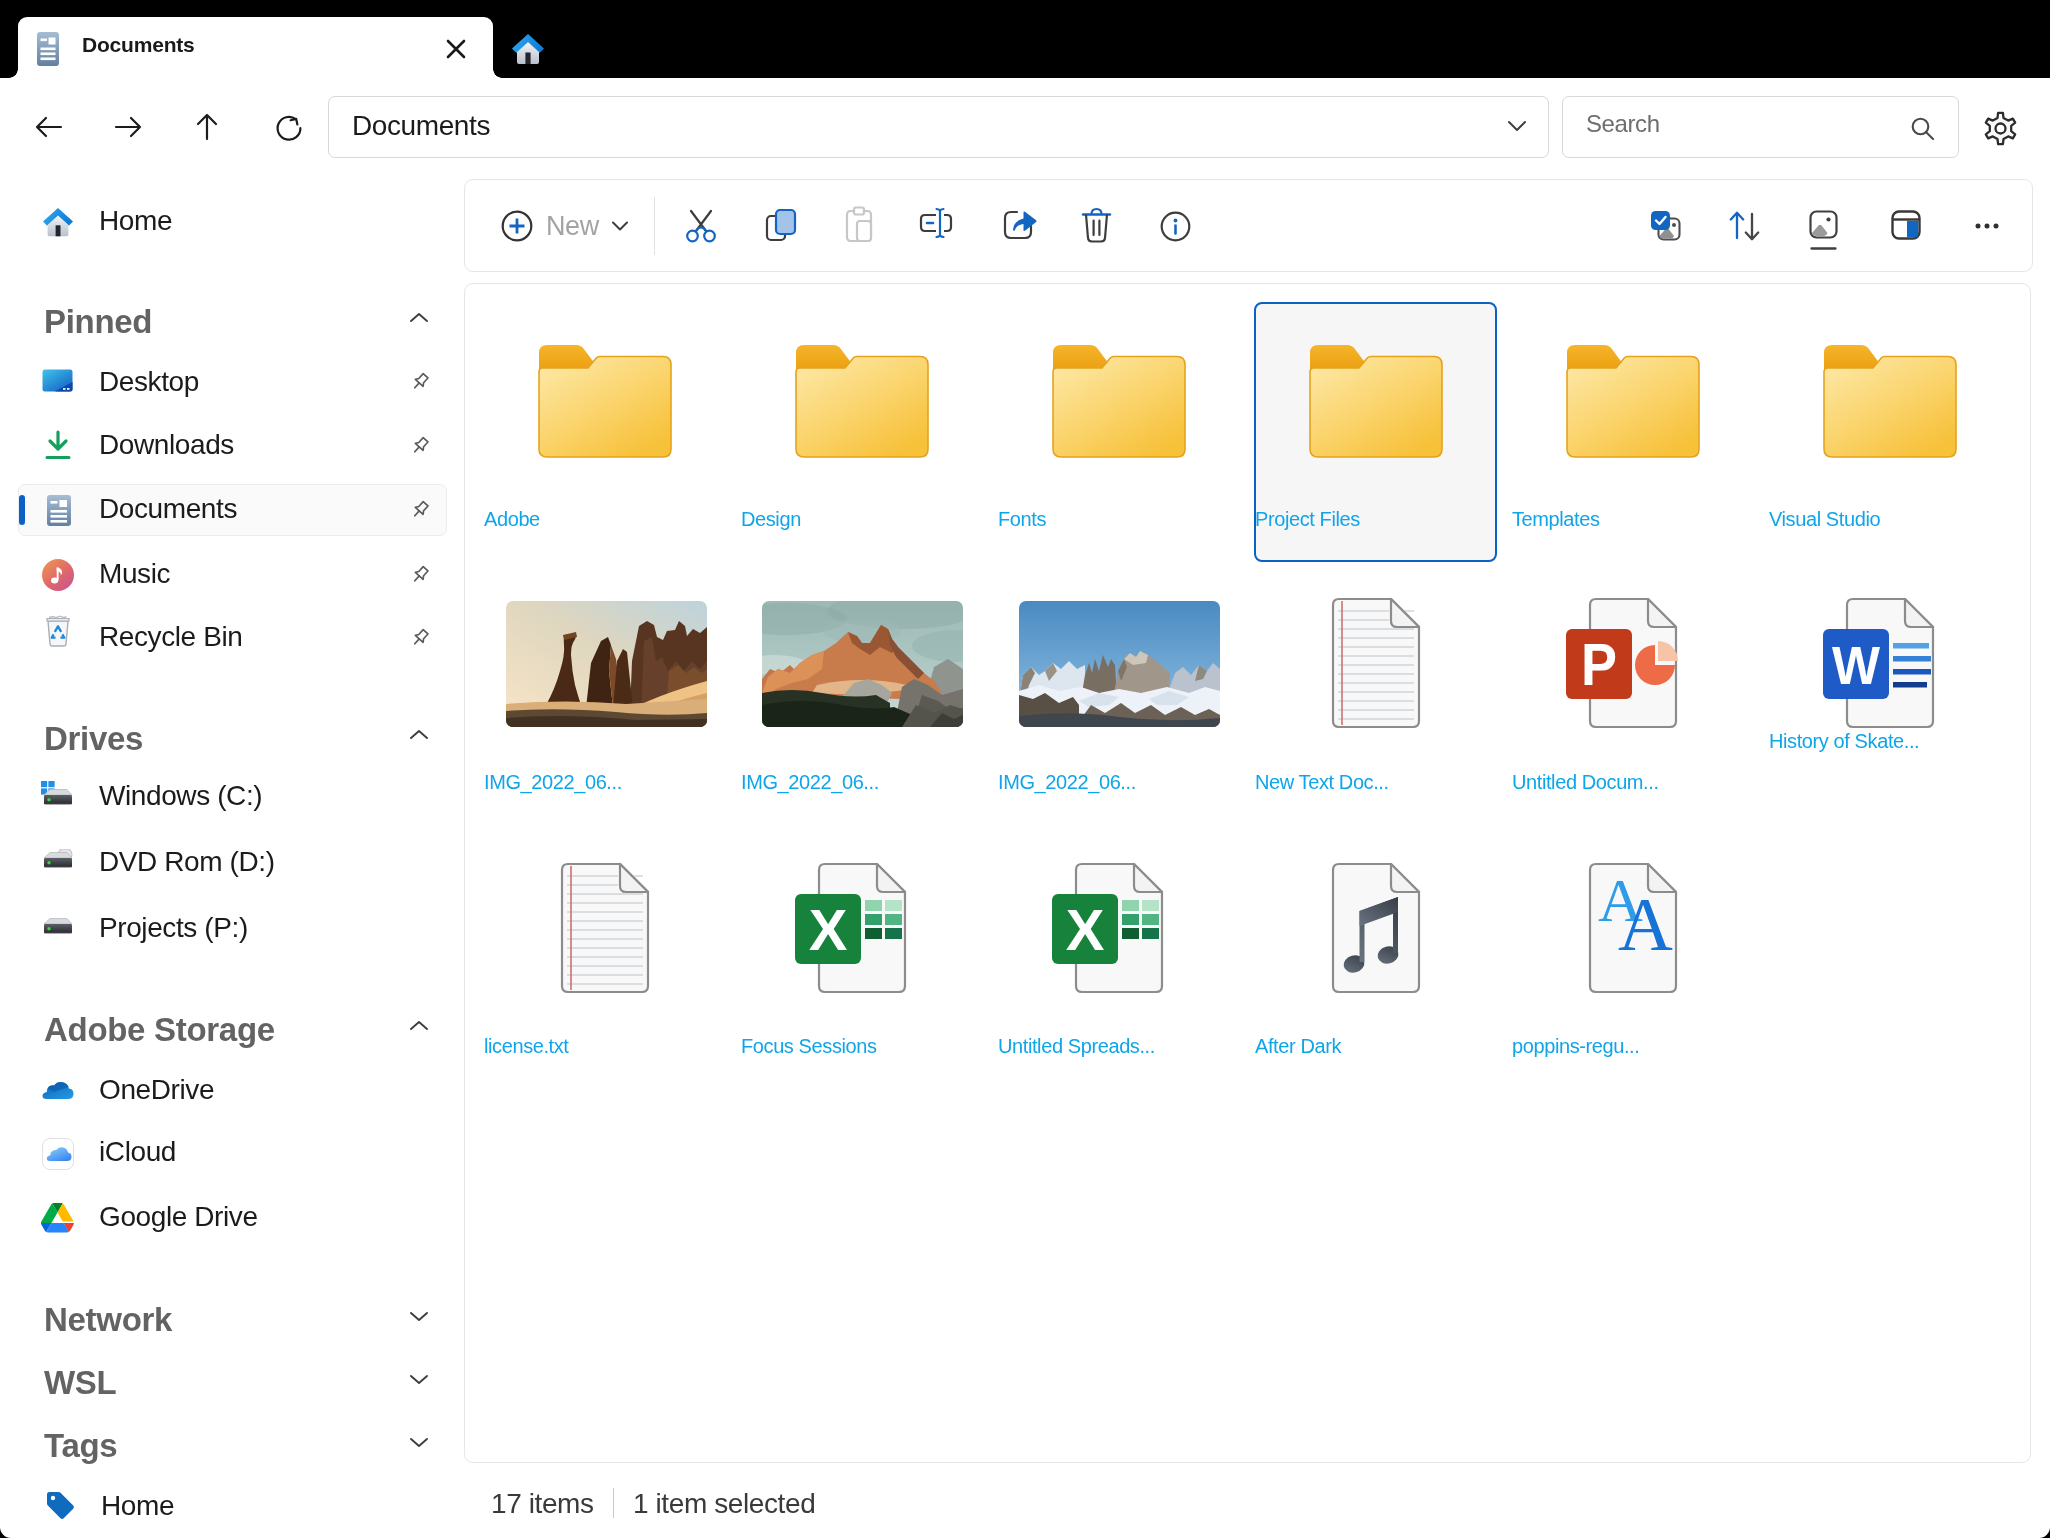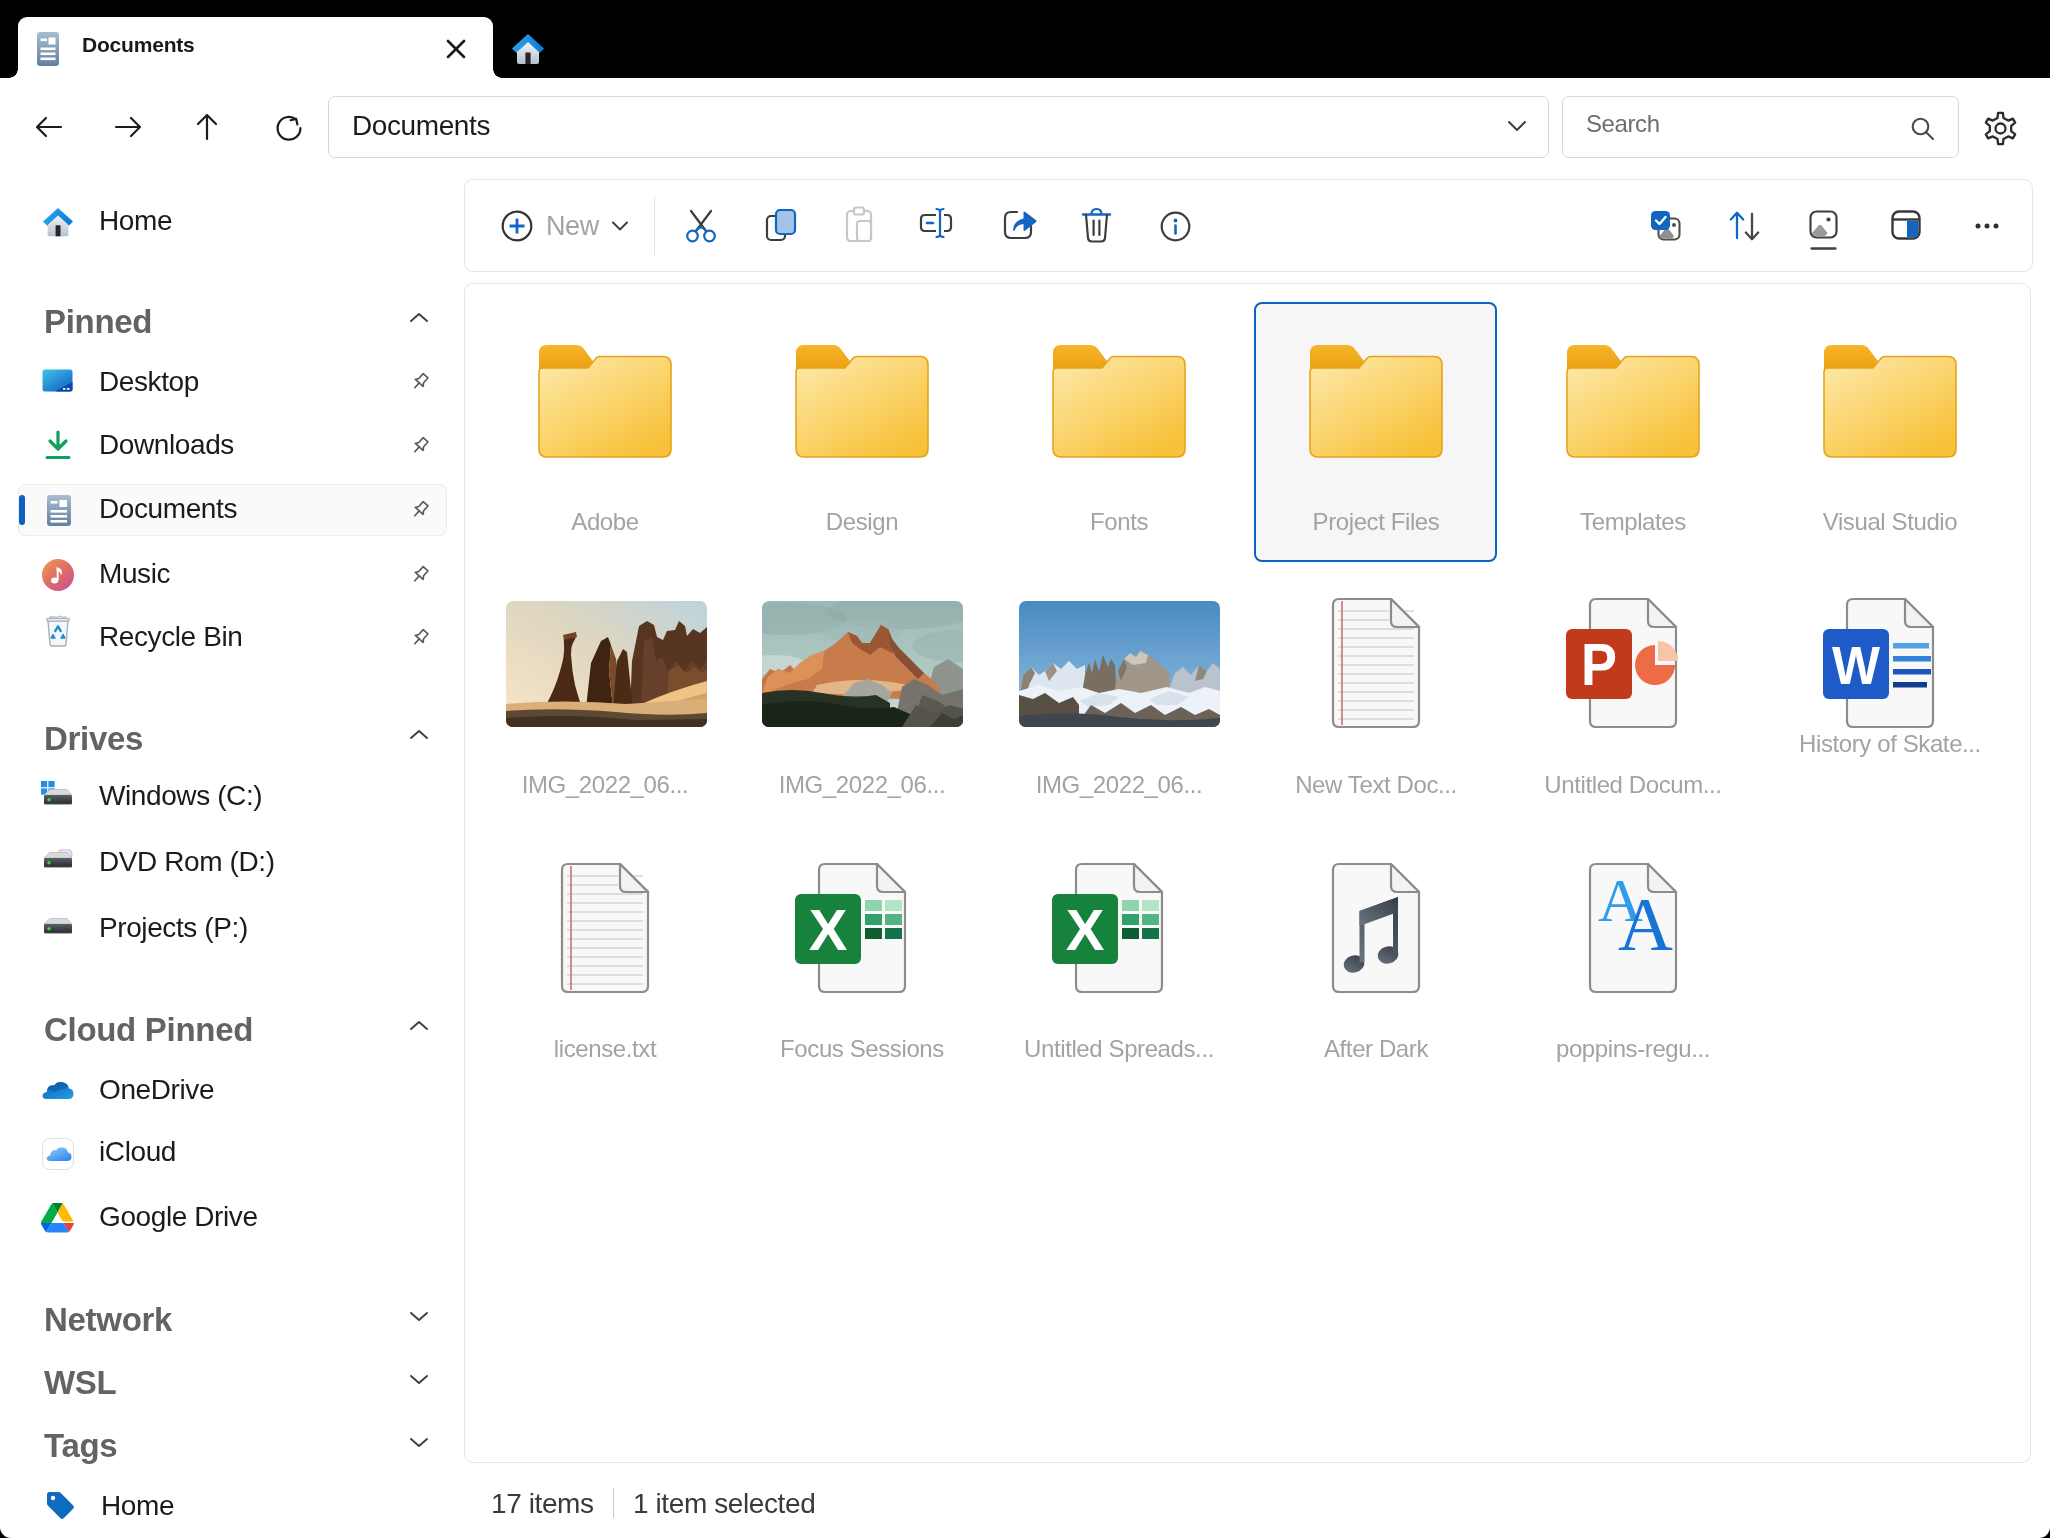--- a/index.html
+++ b/index.html
@@ -1,17 +1,17 @@
 <!DOCTYPE html>
 <html><head><meta charset="utf-8">
 <style>
 html,body{margin:0;padding:0;width:2050px;height:1538px;background:#000;overflow:hidden}
 body{font-family:"Liberation Sans",sans-serif;color:#191919;position:relative}
 .abs{position:absolute}
-.lbl{position:absolute;font-size:24px;color:#a3a3a3;text-align:center;white-space:nowrap;letter-spacing:-0.4px}
+.lbl{position:absolute;font-size:20px;color:#0ea5e9;white-space:nowrap;letter-spacing:-0.4px}
 .side{position:absolute;font-size:28px;color:#1b1b1b;white-space:nowrap;letter-spacing:-0.4px}
 .hdr{position:absolute;font-size:33px;color:#636363;font-weight:bold;white-space:nowrap;letter-spacing:-0.3px}
 </style></head><body>
 
 <div class="abs" style="left:0;top:78px;width:2050px;height:1460px;background:#fff;border-radius:0 0 11px 11px"></div>
 <div class="abs" style="left:18px;top:17px;width:475px;height:62px;background:#fff;border-radius:9px 9px 0 0"></div>
 <div class="abs" style="left:9px;top:69px;width:9px;height:9px;background:radial-gradient(circle at 0 0, transparent 8.5px, #fff 9px)"></div>
 <div class="abs" style="left:493px;top:69px;width:9px;height:9px;background:radial-gradient(circle at 9px 0, transparent 8.5px, #fff 9px)"></div>
 
 <svg width="0" height="0" style="position:absolute">
@@ -527,21 +527,21 @@
     <rect x="2" y="9" width="28" height="9.5" rx="1.2" fill="url(#gDriveF)"></rect>
     <circle cx="7" cy="13.8" r="1.7" fill="#39d43e"></circle>
   </svg>
 <div class="side" style="left:99px;top:846px">DVD Rom (D:)</div>
 <svg style="position:absolute;left:42px;top:915px;" width="34" height="22">
     <path d="M2,9 L8,3.5 H25 L30,9 Z" fill="#d9dadd" stroke="#b9babd" stroke-width="0.8"></path>
     <rect x="2" y="9" width="28" height="9.5" rx="1.2" fill="url(#gDriveF)"></rect>
     <circle cx="7" cy="13.8" r="1.7" fill="#39d43e"></circle>
   </svg>
 <div class="side" style="left:99px;top:912px">Projects (P:)</div>
-<div class="hdr" style="left:44px;top:1011px">Cloud Pinned</div>
+<div class="hdr" style="left:44px;top:1011px">Adobe Storage</div>
 <svg style="position:absolute;left:408px;top:1018px;" width="22" height="16">
     <path d="M3,11 L11,4 L19,11" stroke="#3e3e3e" stroke-width="1.9" stroke-linecap="round" stroke-linejoin="round" fill="none"></path>
   </svg>
 <svg style="position:absolute;left:41px;top:1078px;" width="33" height="22">
     <path d="M13.5,21 H27 q5.5,0 5.5,-5.2 q0,-4.6 -4.6,-5.2 q-0.6,-5 -6,-6.3 q-5.6,-1.2 -8.8,3.1 q-4.6,-0.6 -6.6,3.2 q-0.9,1.7 -0.6,3.4 q-4.4,0.8 -4.4,4 q0,3 4,3 Z" fill="url(#gOneD)"></path>
     <path d="M6.5,10.6 q2,-3.8 6.6,-3.2 q3.2,-4.3 8.8,-3.1 q4.2,1 5.6,4.6 L13,14 Z" fill="#0a55a4" opacity="0.55"></path>
   </svg>
 <div class="side" style="left:99px;top:1074px">OneDrive</div>
 <svg style="position:absolute;left:42px;top:1138px;" width="32" height="32">
     <rect x="0.5" y="0.5" width="31" height="31" rx="7.5" fill="#fff" stroke="#e0e0e0" stroke-width="1"></rect>

